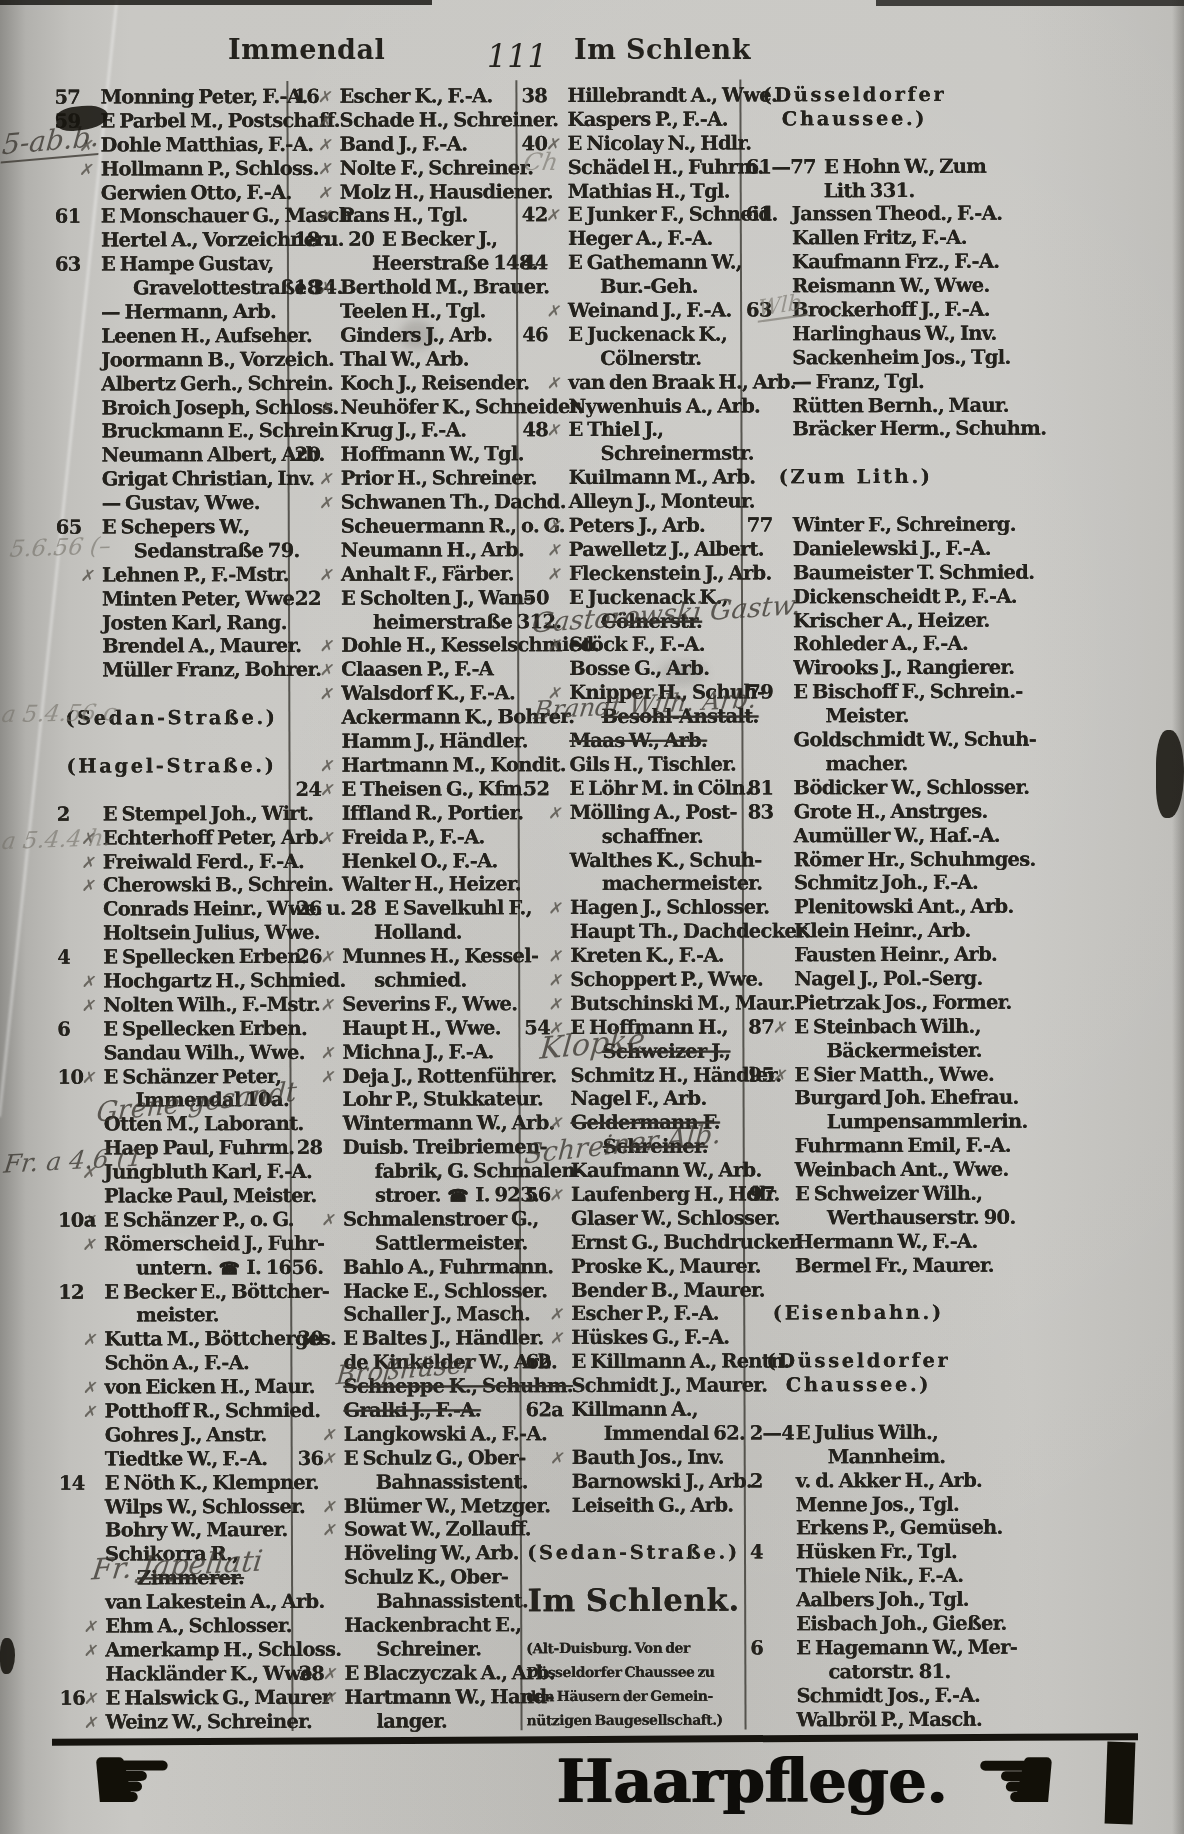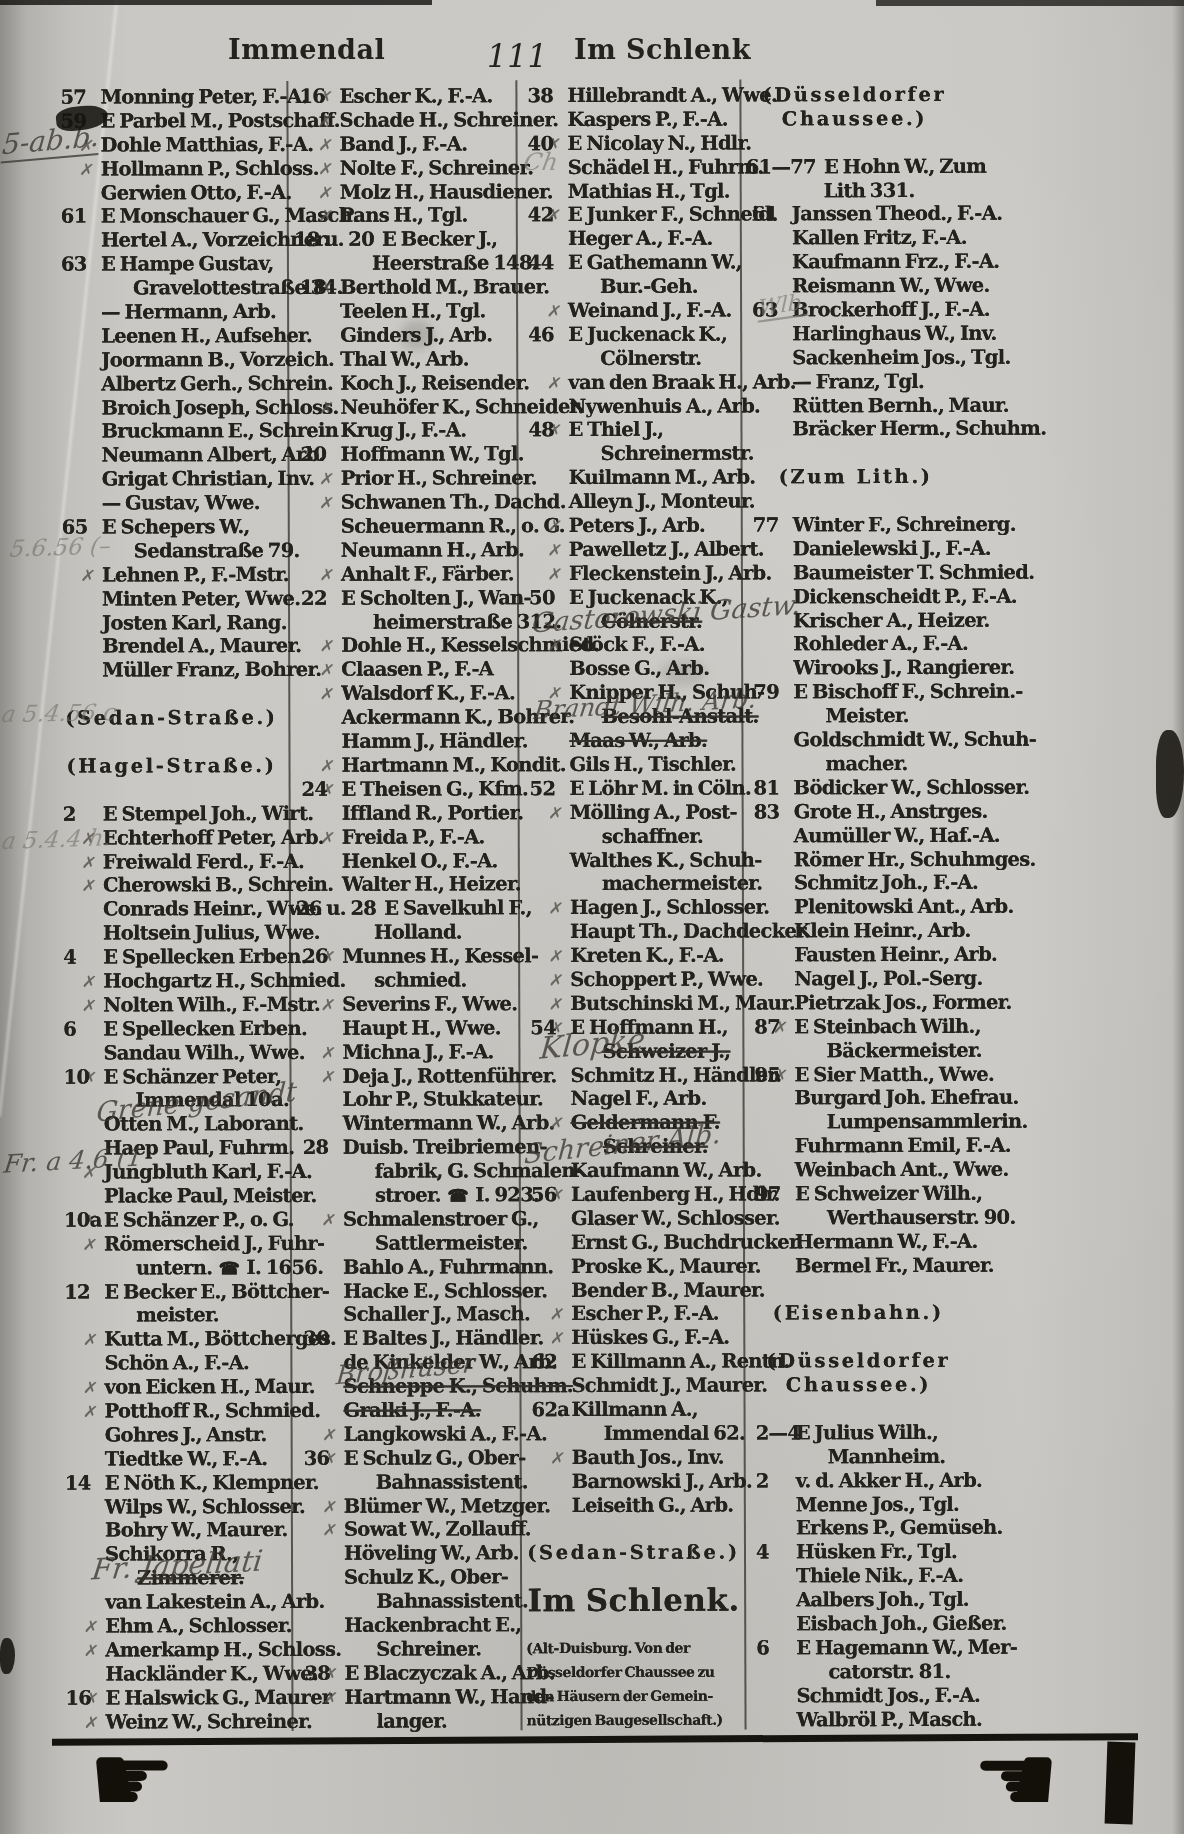--- a/index.html
+++ b/index.html
@@ -26,21 +26,21 @@
   .col{position:absolute;top:84px;font-size:19.5px;font-weight:700;
        letter-spacing:-0.7px;word-spacing:-1.5px;line-height:23.9px;}
   #col1{left:57px;width:230px;}
   #col2{left:296px;width:219px;}
   #col3{left:524px;width:215px;}
   #col4{left:748px;width:218px;}
   .vrule{position:absolute;top:80px;height:1650px;width:2px;background:#3a3832;opacity:.8;}
 
   .ln{position:relative;height:23.9px;padding-left:46px;white-space:nowrap;
       text-shadow:0 0 .6px rgba(36,34,29,.9);}
-  .ln .num{position:absolute;left:6px;top:0;}
+  .ln .num{position:absolute;left:0;top:0;}
   .ln.numlong{padding-left:0;}
   .ln.numlong .num{position:static;display:inline;margin-right:8px;}
   .ln.ind{padding-left:78px;}
   .ln.heading{padding-left:0;text-align:center;letter-spacing:2.6px;word-spacing:0;}
   .ln.section{padding-left:0;text-align:center;font-size:31px;letter-spacing:0.5px;}
   .ln.note{padding-left:0;font-size:14px;letter-spacing:-0.5px;}
   .ln.st .lt{text-decoration:line-through;text-decoration-thickness:2.4px;
              text-decoration-color:rgba(55,52,46,.85);}
   .cross{position:absolute;left:25px;top:1px;font-size:17px;font-weight:400;
          color:rgba(82,79,71,.8);transform:rotate(9deg);text-shadow:none;}
@@ -390,15 +390,16 @@
       <span class="hw light u" style="left: 758px; top: 292px; font-size: 22px; transform: rotate(-8deg) skewX(-10deg);">Wlb.</span>
     </div>
   <div id="blots">
       <div class="blot" style="left: 56px; top: 106px; width: 52px; height: 24px; transform: rotate(-6deg);"></div>
       <div class="blot" style="left: 1156px; top: 730px; width: 28px; height: 88px; transform: rotate(0deg);"></div>
       <div class="blot" style="left: 0px; top: 1638px; width: 15px; height: 36px; transform: rotate(0deg);"></div>
     </div>
 
   <div class="frule"></div>
   <span class="hand" style="left:88px;top:1730px;">☛</span>
+  <span class="ad-product">Haarpflege.</span>
   <span class="hand" style="left:972px;top:1730px;">☚</span>
   <div class="endbar"></div>
 </div>
 
 </body></html>

